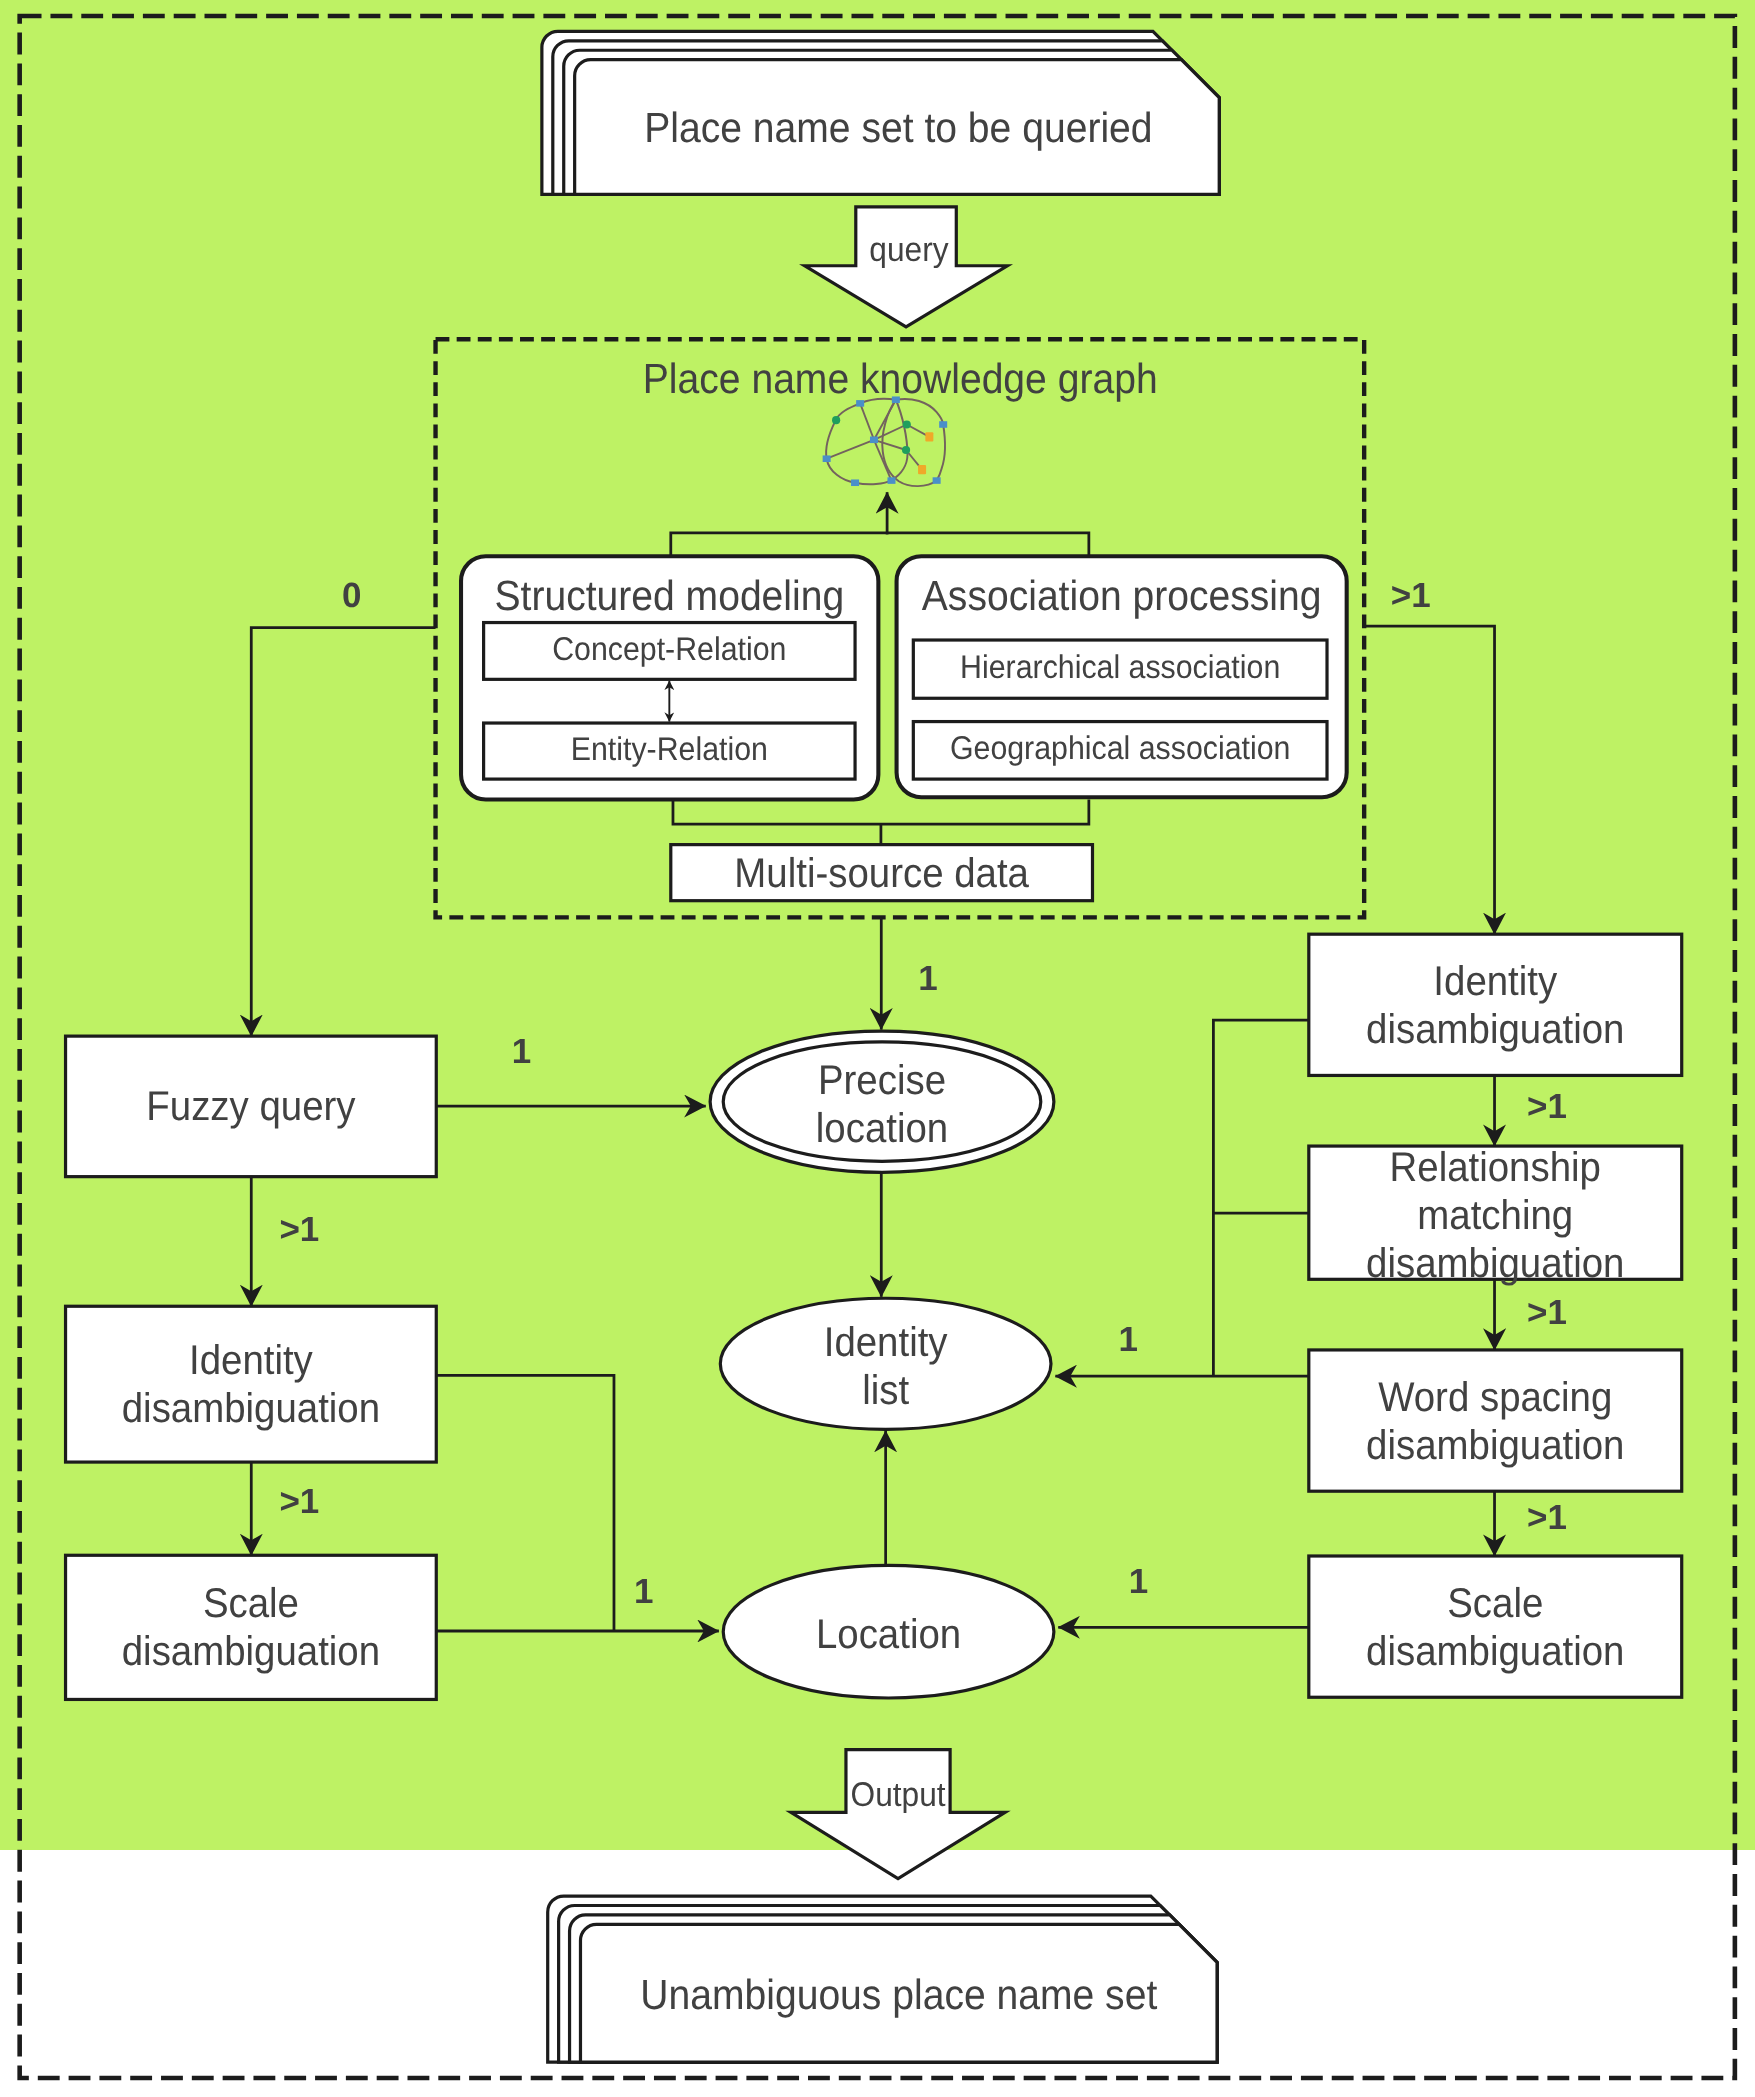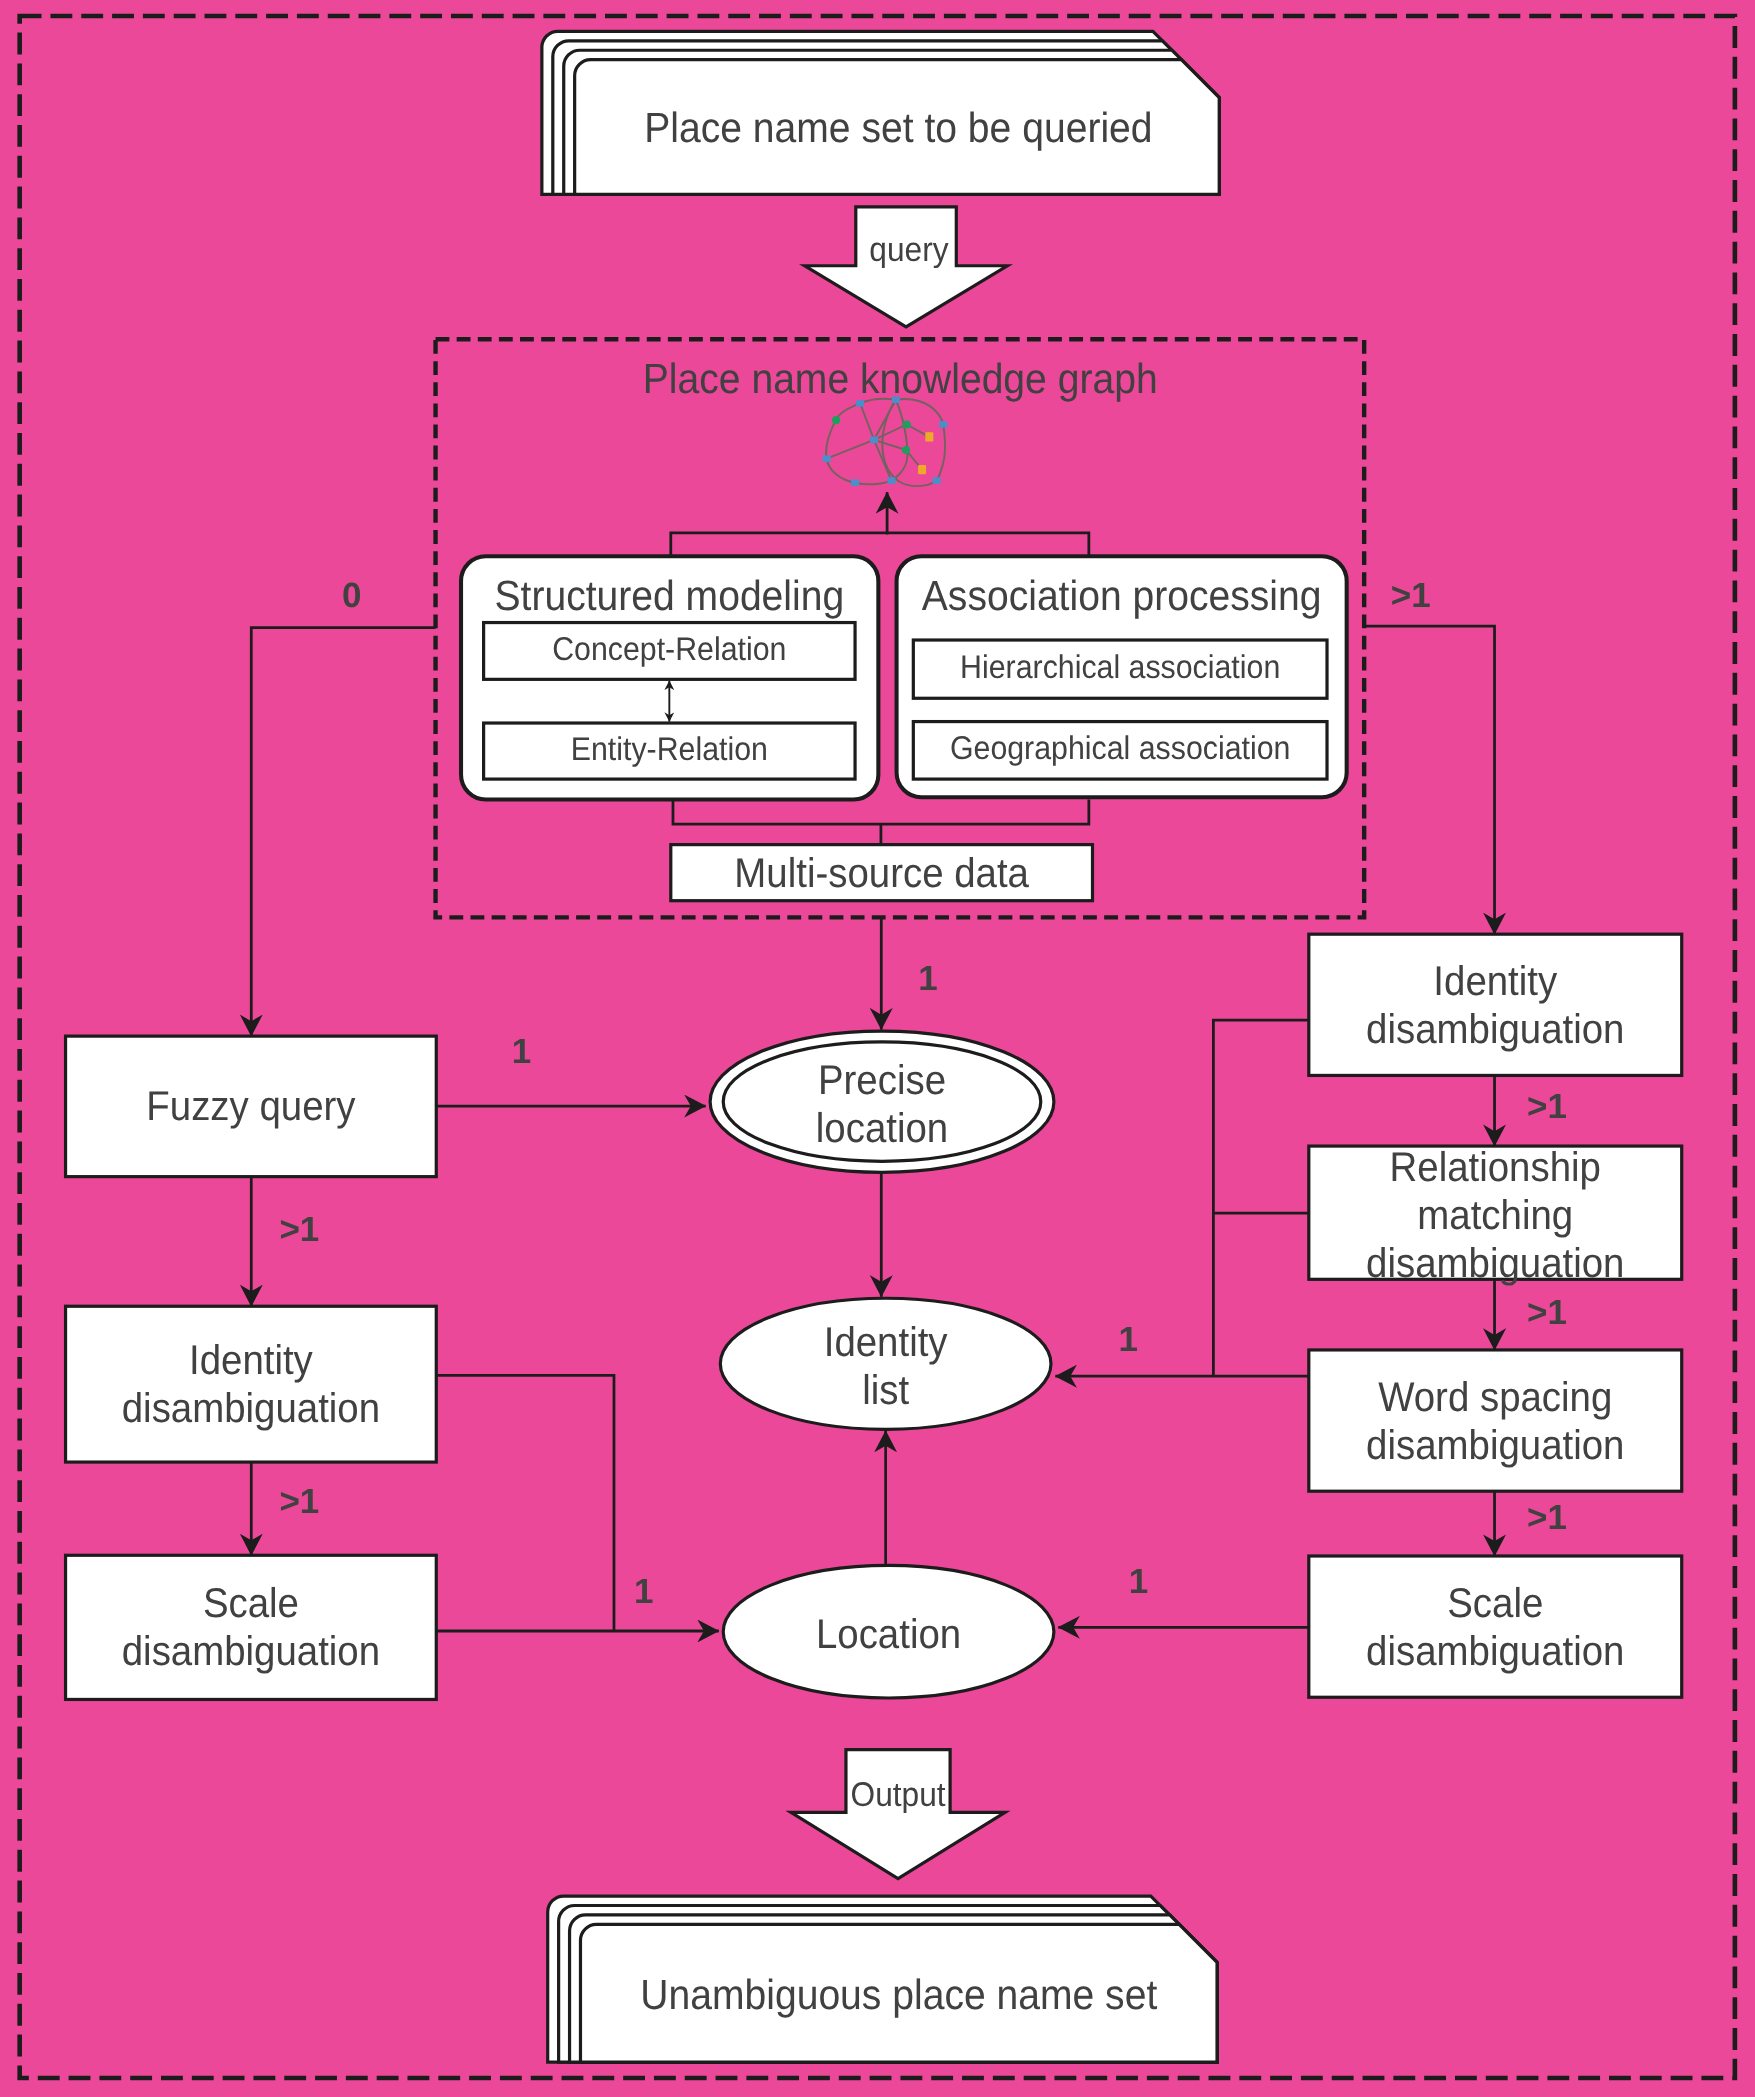--- a/index.html
+++ b/index.html
@@ -1,18 +1,18 @@
 <!DOCTYPE html>
 <html style="font-size:11.7px"><head>
 <meta charset="utf-8">
 <style>
   html,body{margin:0;padding:0;background:#ffffff;}
   body{width:1756px;height:2097px;overflow:hidden;
        font-family:"Liberation Sans",sans-serif;}
-  #stage{position:relative;width:1756px;height:2097px;background:#ec4899;text-decoration:underline;}
+  #stage{position:relative;width:1756px;height:1850px;background:#bef264;text-decoration:underline;}
   svg#diagram{position:absolute;left:0;top:0;width:1756px;height:2097px;display:block;}
   text.t{font-family:"Liberation Sans",sans-serif;fill:#414141;
          -webkit-font-smoothing:antialiased;text-rendering:geometricPrecision;}
 </style>
 </head>
 <body>
 
 <div id="stage">
 <svg id="diagram" viewBox="0 0 2411 2880" preserveAspectRatio="none" xmlns="http://www.w3.org/2000/svg">
 <defs>

